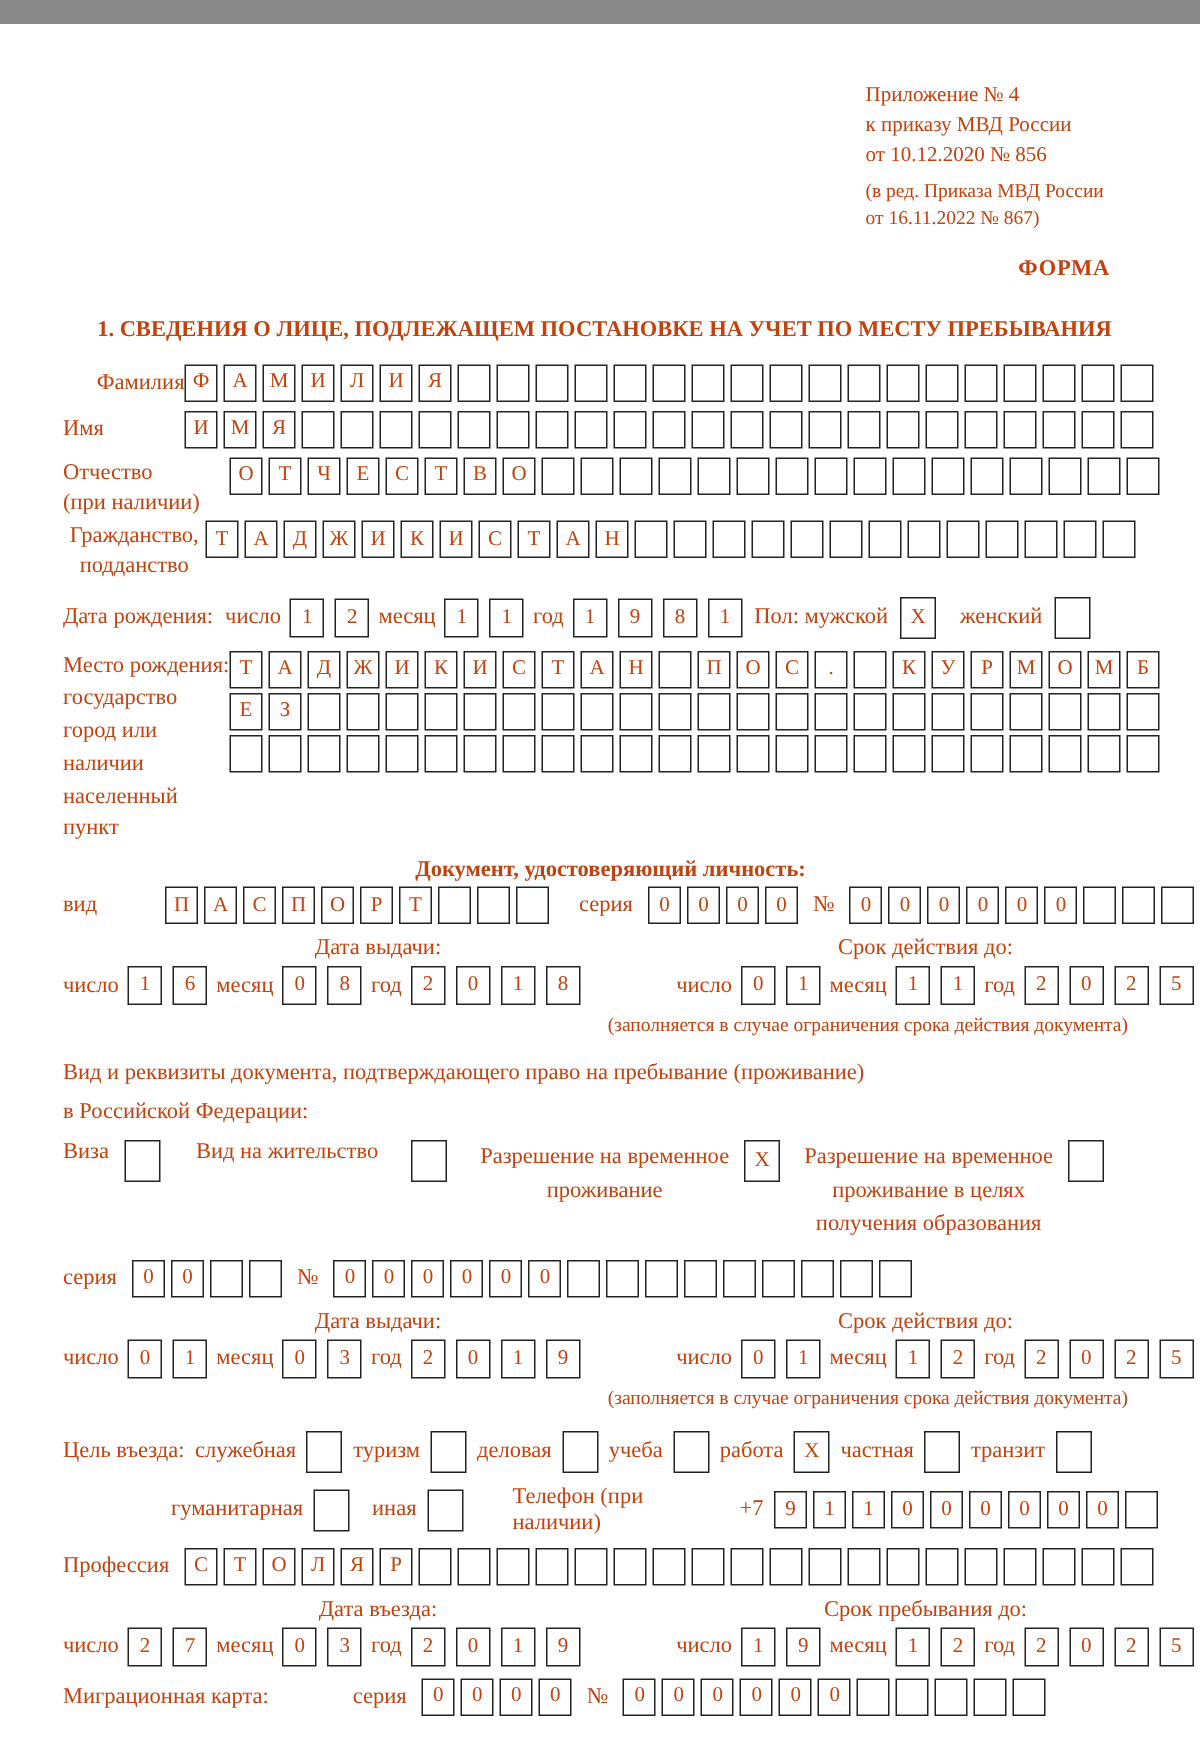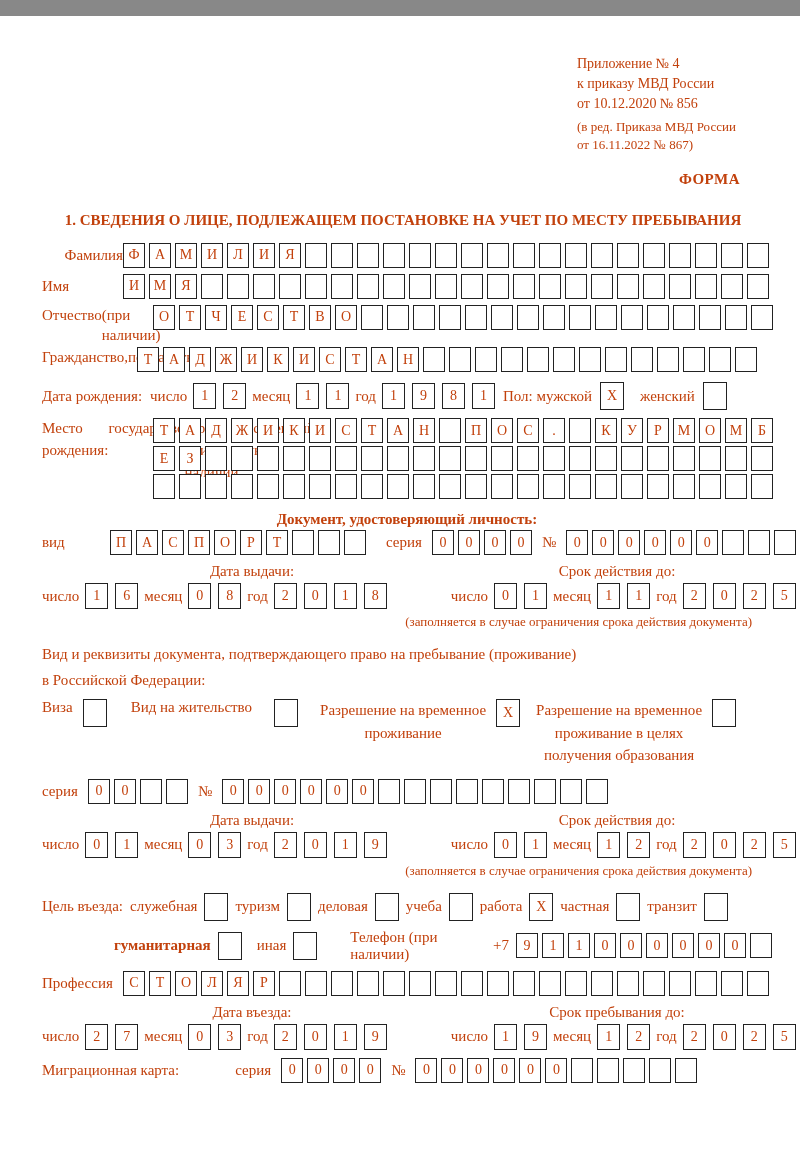--- a/index.html
+++ b/index.html
@@ -10,22 +10,22 @@
   }
   .hdr{width:195px;margin-left:auto;font-size:14px;line-height:1.42;}
   .hdr .ed{font-size:13px;margin-top:4px;}
   .forma{text-align:right;padding-right:32px;font-weight:bold;font-size:15px;margin-top:16px;letter-spacing:.5px;}
   .title{text-align:center;font-weight:bold;font-size:16px;line-height:1.55;margin-top:14px;}
   .title-underline{display:inline-block;width:58px;border-bottom:2px solid #333;margin-left:14px;}
   .section{font-weight:bold;font-size:15px;margin-top:24px;text-align:center;margin-left:-8px;}
   .row{display:flex;align-items:center;margin-top:6px;}
   .row.top{align-items:flex-start;}
   .lbl{font-size:15px;flex:none;}
-  .w81{width:81px;} .w111{width:111px;} .w95{width:95px;} .w58{width:58px;}
-  .stack{display:flex;line-height:1.35;}
+  .w81{width:81px;} .w111{width:111px;} .w95{width:95px;text-align:center;} .w58{width:58px;}
+  .stack{display:flex;flex-direction:column;line-height:1.35;}
   .cells{display:inline-flex;gap:4px;flex:none;}
   .cell{
     width:22px;height:25px;box-sizing:border-box;border:1.6px solid #222;
     display:flex;align-items:center;justify-content:center;
     font-size:14px;background:#fff;flex:none;
   }
   .dc{gap:7px;} .dc .cell{width:23px;height:26px;}
   .cb .cell{width:24px;height:28px;}
   .cellcol .cells{margin-bottom:3px;}
   .dochdr{text-align:center;font-weight:bold;font-size:15px;margin-top:8px;}
@@ -534,21 +534,21 @@
     <span class="cells cb">
         <span class="cell"></span>
       </span>
     <span>транзит</span>
     <span class="cells cb">
         <span class="cell"></span>
       </span>
   </div>
 
   <div class="purp" style="margin-top:8px;">
-    <span style="margin-left:72px;font-weight:bold;">гуманитарная</span>
+    <span style="margin-left:72px;">гуманитарная</span>
     <span class="cells cb">
         <span class="cell"></span>
       </span>
     <span style="margin-left:8px;">иная</span>
     <span class="cells cb">
         <span class="cell"></span>
       </span>
     <span style="margin-left:26px;">Телефон (при наличии)</span>
     <span style="margin-left:26px;">+7</span>
     <span class="cells">

